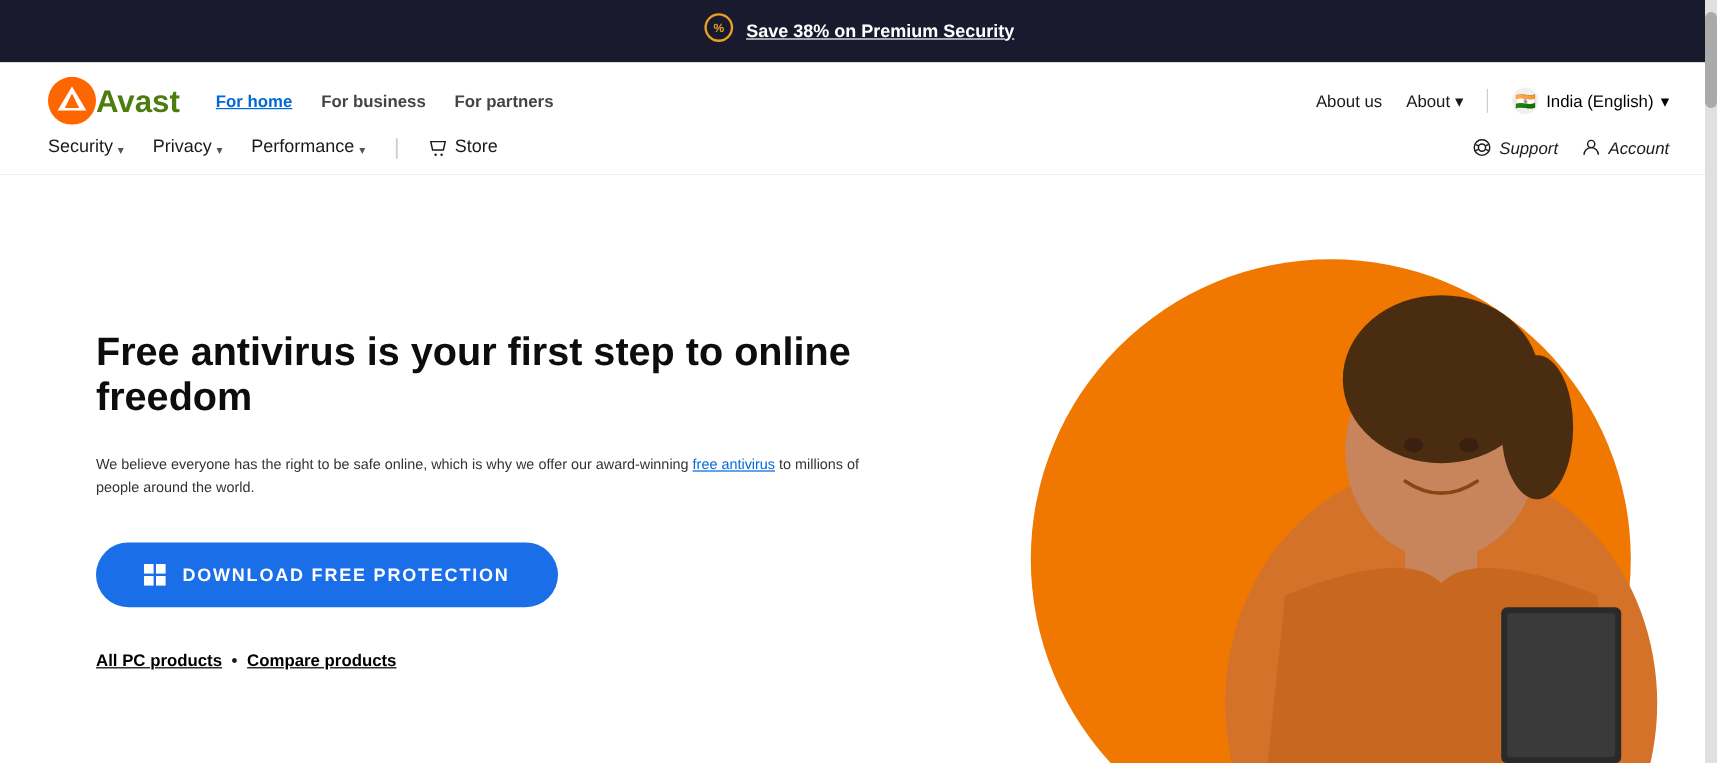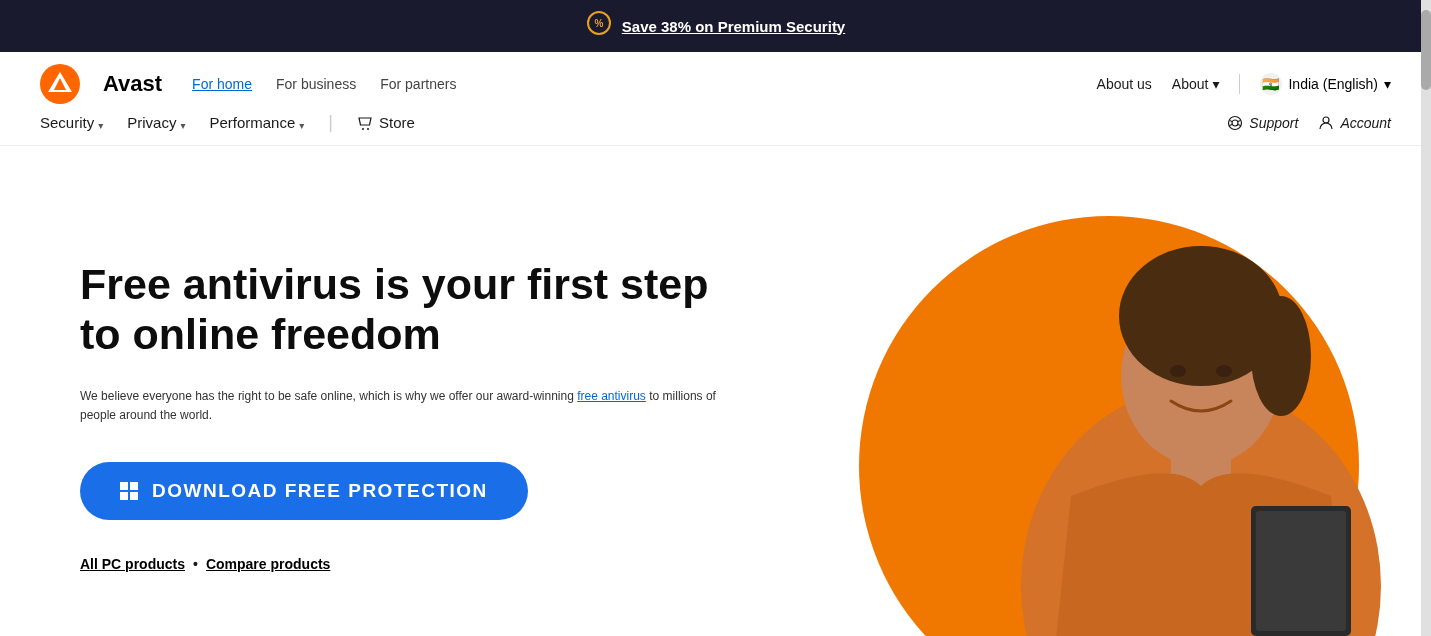--- a/index.html
+++ b/index.html
@@ -63,36 +63,37 @@
 
     .nav-top-left {
       display: flex;
       align-items: center;
       gap: 30px;
     }
 
     .logo {
       display: flex;
       align-items: center;
-      gap: 23px;
-      font-size: 22px;
+      gap: 0;
+      font-size: 26px;
       font-weight: 700;
-      color: #000000;
+      color: #4d7c0f;
       text-decoration: none;
     }
 
     .logo-icon {
       width: 40px;
       height: 40px;
     }
 
     .nav-top-links {
       display: flex;
       gap: 24px;
       font-size: 14px;
+      font-weight: bold;
     }
 
     .nav-top-links a {
       color: #444;
       text-decoration: none;
     }
 
     .nav-top-links a.active {
       color: #0068d9;
       text-decoration: underline;
@@ -215,21 +216,21 @@
 
     .hero-content {
       flex: 0 0 55%;
       padding: 60px 60px 60px 80px;
       display: flex;
       flex-direction: column;
       justify-content: center;
     }
 
     .hero-title {
-      font-size: 43px;
+      font-size: 33px;
       font-weight: 900;
       color: #0d0d0d;
       line-height: 1.15;
       max-width: 640px;
       margin-bottom: 28px;
     }
 
     .hero-subtitle {
       font-size: 12px;
       color: #333;
@@ -245,21 +246,21 @@
 
     .download-btn {
       display: inline-flex;
       align-items: center;
       gap: 14px;
       background: #1a6fe8;
       color: #fff;
       border: none;
       border-radius: 40px;
       padding: 18px 40px;
-      font-size: 19px;
+      font-size: 15px;
       font-weight: 700;
       letter-spacing: 1.5px;
       text-transform: uppercase;
       cursor: pointer;
       width: fit-content;
       margin-bottom: 36px;
     }
 
     .windows-icon {
       display: grid;

